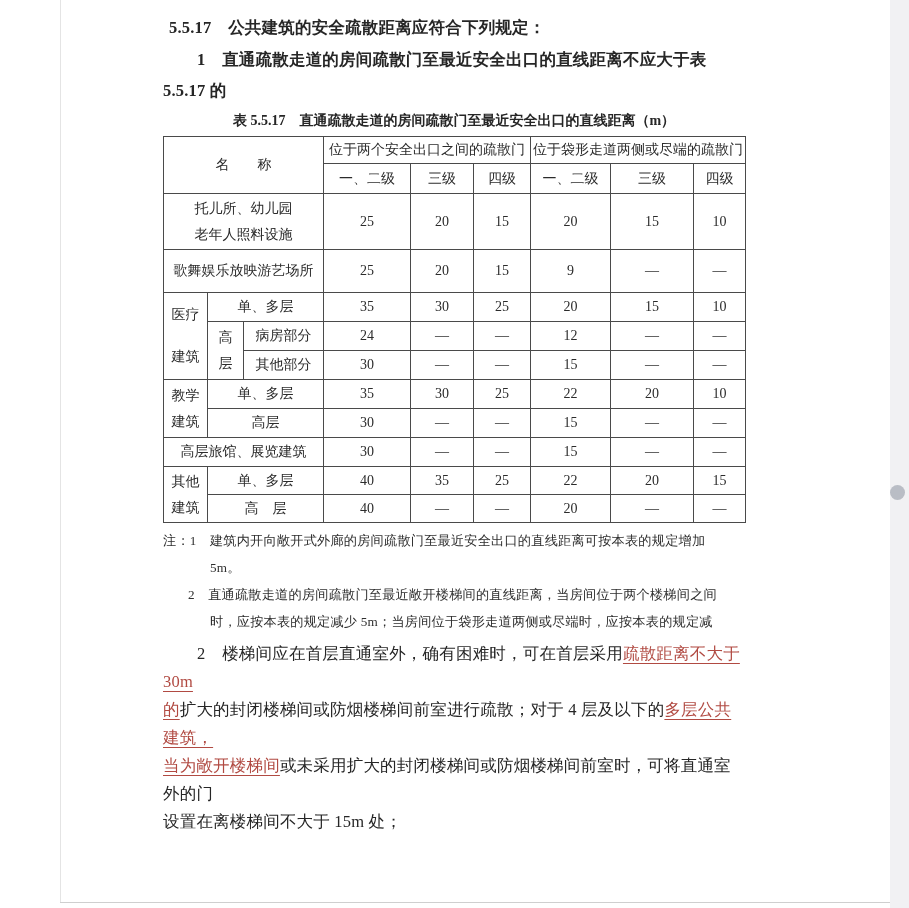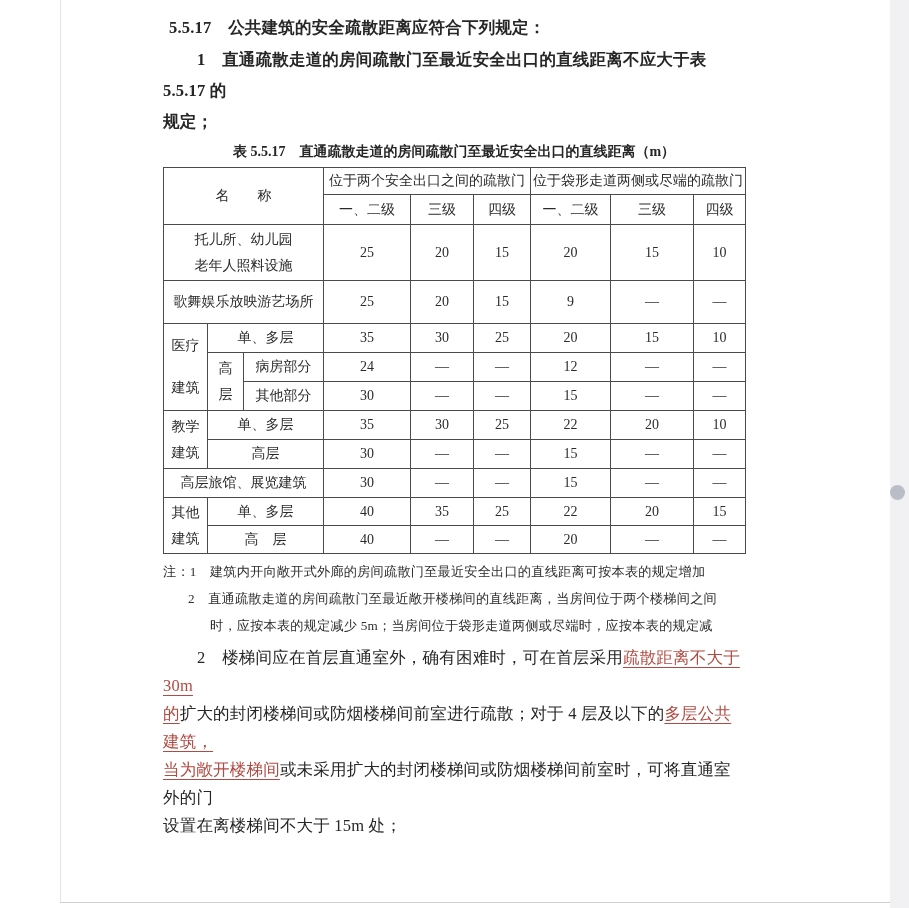--- a/index.html
+++ b/index.html
@@ -42,21 +42,20 @@
 
 <div id="canvas">
   <div class="page-edge-left"></div>
   <div class="right-strip"></div>
   <div class="scroll-dot"></div>
 
   <div class="content">
     <div class="heading">5.5.17　公共建筑的安全疏散距离应符合下列规定：</div>
     <div id="item1">
         <div class="intro-line first">1　直通疏散走道的房间疏散门至最近安全出口的直线距离不应大于表 5.5.17 的</div>
-        <div class="intro-line">规定；</div>
       </div>
     <div class="caption">表 5.5.17　直通疏散走道的房间疏散门至最近安全出口的直线距离（m）</div>
 
     <table class="dist">
       <colgroup>
         <col style="width:44px">
           <col style="width:36px">
           <col style="width:80px">
         <col style="width:87px">
           <col style="width:63px">
@@ -178,20 +177,21 @@
             <td>—</td>
             <td>20</td>
             <td>—</td>
             <td>—</td>
           </tr>
         </tbody>
     </table>
 
     <div class="notes" id="notes">
         <div class="note-line">注：1　建筑内开向敞开式外廊的房间疏散门至最近安全出口的直线距离可按本表的规定增加</div>
+        <div class="note-line ind2">5m。</div>
         <div class="note-line ind1">2　直通疏散走道的房间疏散门至最近敞开楼梯间的直线距离，当房间位于两个楼梯间之间</div>
         <div class="note-line ind2">时，应按本表的规定减少 5m；当房间位于袋形走道两侧或尽端时，应按本表的规定减</div>
       </div>
     <div class="paras" id="paras">
         <div class="para-block">
           <div class="para-line first"><span>2　楼梯间应在首层直通室外，确有困难时，可在首层采用</span><span class="red">疏散距离不大于 30m</span></div>
           <div class="para-line"><span class="red">的</span><span>扩大的封闭楼梯间或防烟楼梯间前室进行疏散；对于 4 层及以下的</span><span class="red">多层公共建筑，</span></div>
           <div class="para-line"><span class="red">当为敞开楼梯间</span><span>或未采用扩大的封闭楼梯间或防烟楼梯间前室时，可将直通室外的门</span></div>
           <div class="para-line"><span>设置在离楼梯间不大于 15m 处；</span></div>
         </div>

